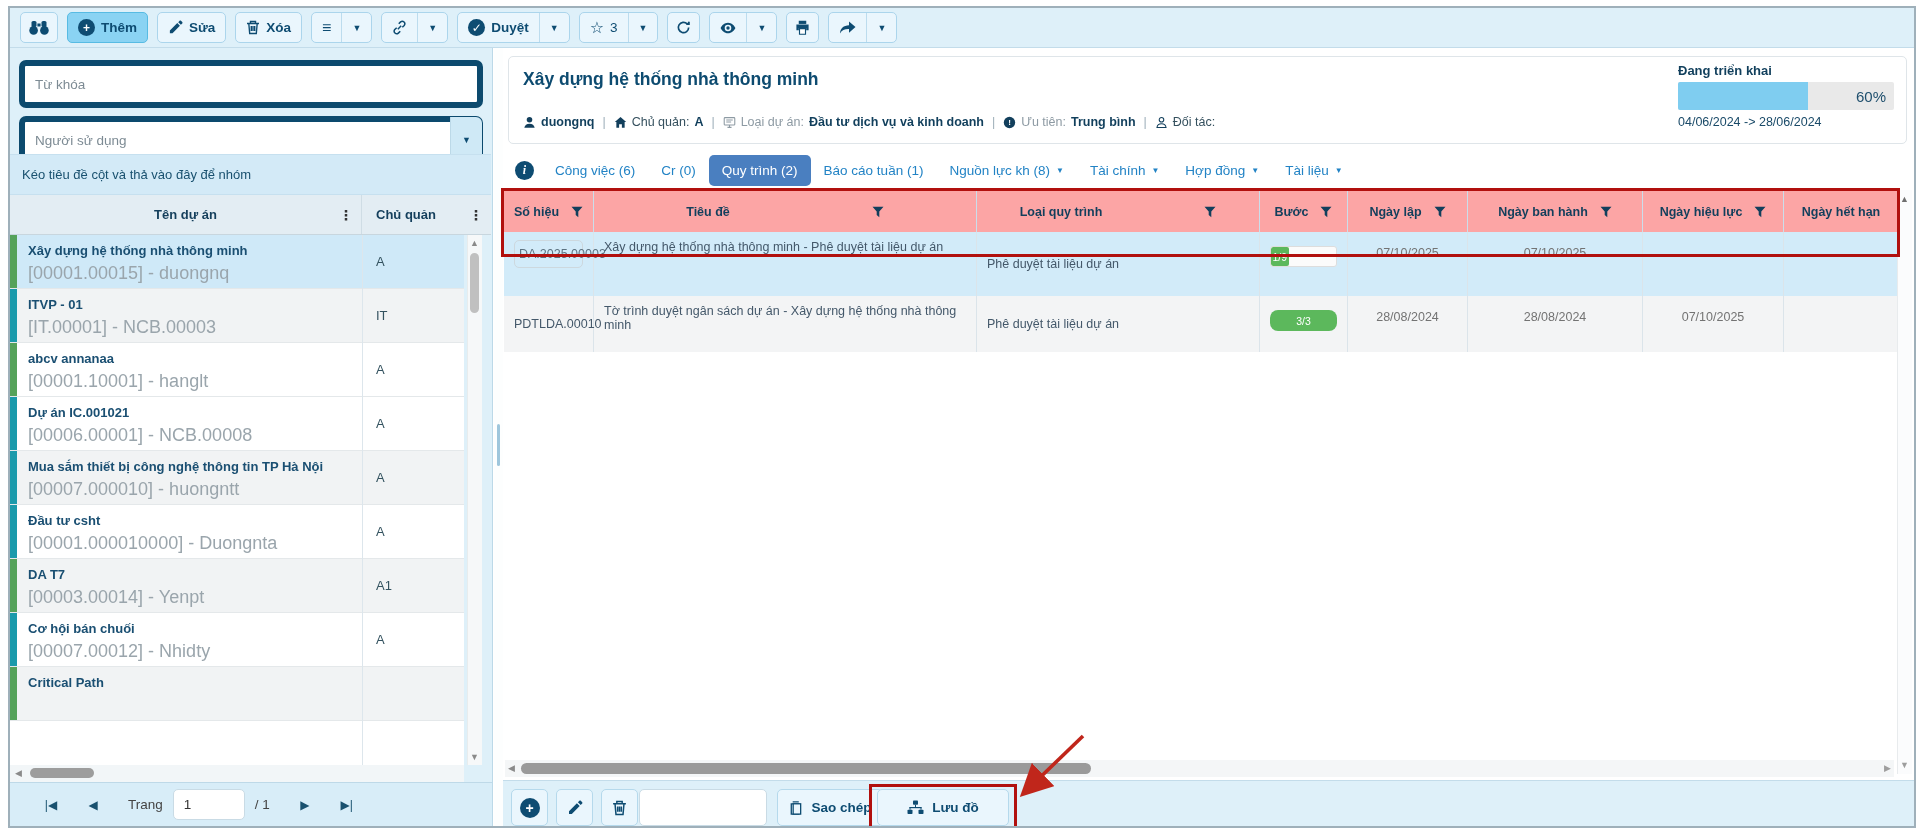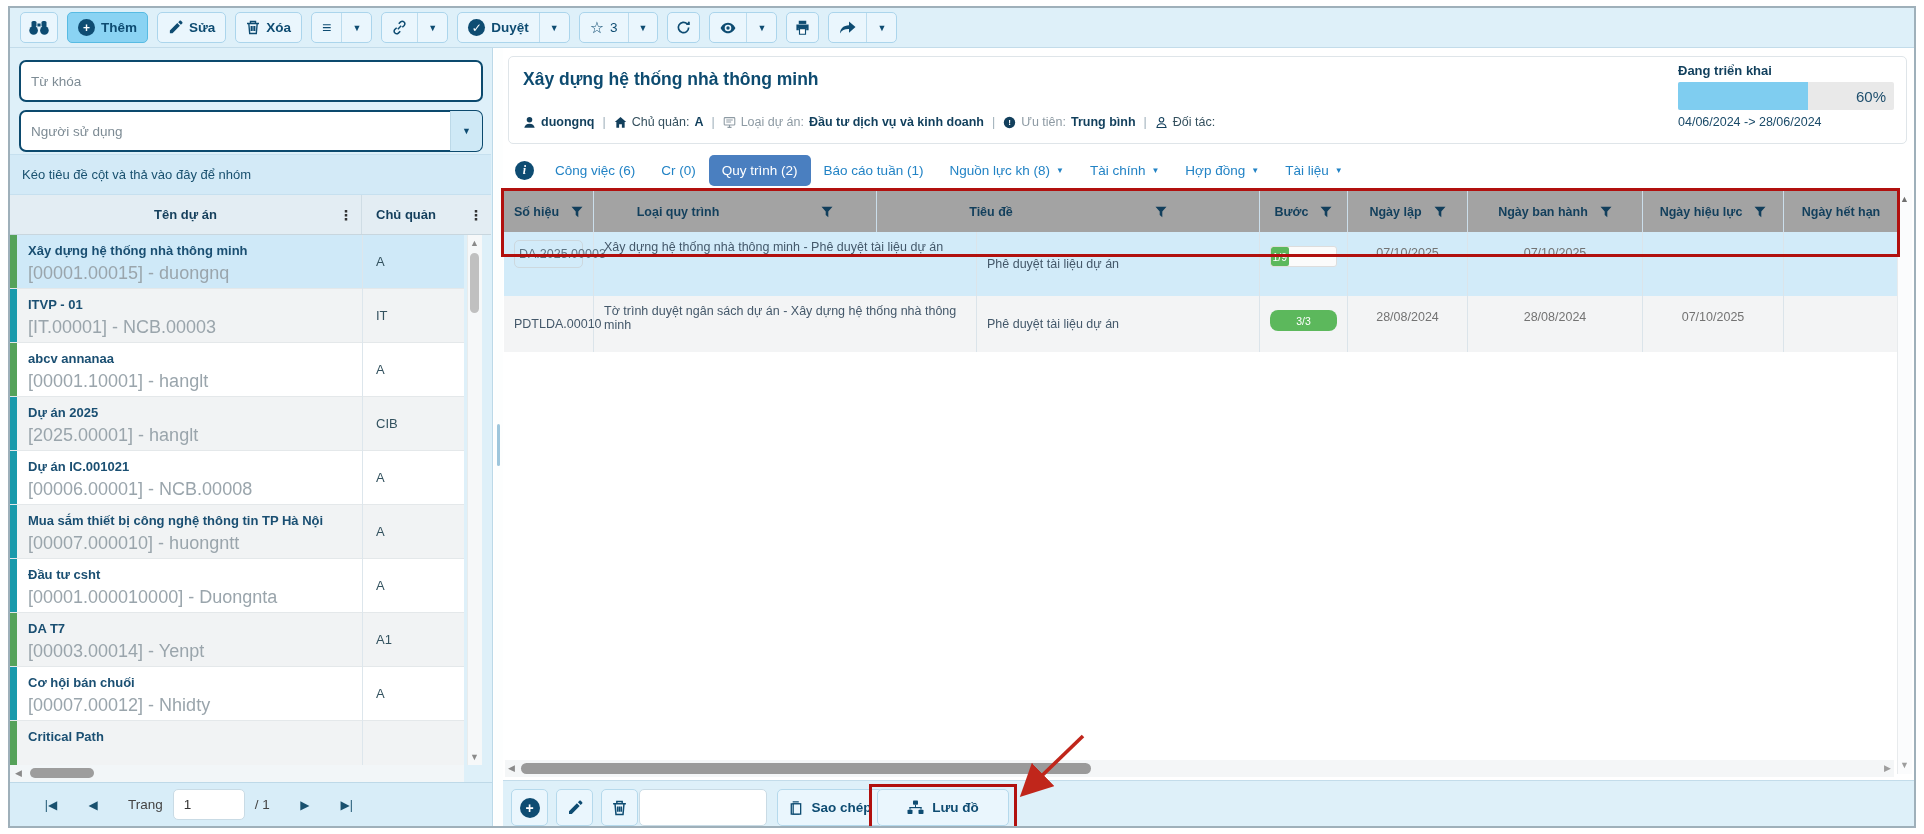--- a/index.html
+++ b/index.html
@@ -24,21 +24,21 @@
   .caret { font-size:9px; color:#0e4c72; }
   .circle-ic { width:17px; height:17px; border-radius:50%; background:#0e4c72; color:#fff;
     display:inline-flex; align-items:center; justify-content:center; font-size:12px; font-weight:bold; }
   .glyph { font-size:16px; font-weight:bold; color:#0e4c72; line-height:1; }
   svg.ic { display:block; }
 
   
   .sidebar { position:absolute; left:0; top:40px; bottom:0; width:483px; background:#def0f9;
     border-right:1px solid #bcd9e8; }
   .side-search { padding:12px 9px 0 9px; }
-  .inp { width:100%; height:42px; border:2px solid #0c4a6e; border-radius:7px; background:#fff;
+  .inp { width:100%; height:48px; border:6px solid #0c4a6e; border-radius:7px; background:#fff;
     font-size:13.5px; color:#333; padding:0 10px; outline:none;
     font-family:"Liberation Sans","DejaVu Sans",sans-serif; }
   .inp::placeholder { color:#7d8b94; opacity:1; }
   .select-wrap { position:relative; margin-top:8px; }
   .select-caret { position:absolute; right:1px; top:1px; bottom:1px; width:32px;
     background:#cfe9f6; border-left:1px solid #bcd9e8; border-radius:0 6px 6px 0;
     display:flex; align-items:center; justify-content:center; cursor:pointer; }
   .group-bar { position:absolute; left:0; right:1px; top:106px; height:41px; background:#d3eaf7;
     border-top:1px solid #c6e0ef; border-bottom:1px solid #c6e0ef; display:flex; align-items:center;
     padding-left:12px; color:#19516f; font-size:13px; }
@@ -107,21 +107,21 @@
     align-items:center; gap:0; }
   .tab-info { width:19px; height:19px; border-radius:50%; background:#0e4c72; color:#fff;
     display:flex; align-items:center; justify-content:center; font-size:12px; font-weight:bold;
     font-family:"Liberation Serif","DejaVu Serif",serif; font-style:italic; margin:0 8px 0 7px; cursor:pointer; }
   .tab { display:flex; align-items:center; gap:6px; padding:8px 13px; color:#2283c5;
     font-size:13.5px; cursor:pointer; border-radius:5px; white-space:nowrap; }
   .tab .caret { color:#2283c5; font-size:8px; }
   .tab.active { background:#4a7fc0; color:#fff; }
 
   .grid { position:absolute; left:1px; top:142px; width:1394px; }
-  .grid-head { display:flex; height:42px; background:#a3a3a3; border-top:1px solid #cfe2ef; }
+  .grid-head { display:flex; height:42px; background:#fca5a5; border-top:1px solid #cfe2ef; }
   .gh { display:flex; align-items:center; justify-content:center; gap:12px; color:#123f5c;
     font-size:12.5px; font-weight:bold; border-right:1px solid #cbdeeb; height:100%; }
   .grow { display:flex; }
   .grow.r1 { background:#d2ebf9; height:64px; }
   .grow.r2 { background:#f3f4f5; height:56px; }
   .gc { border-right:1px solid #dbe4ea; padding:8px 10px; font-size:12.5px; color:#44586a;
     display:flex; align-items:flex-start; }
   .gc.center { justify-content:flex-end; }
   .gc.datec { justify-content:center; color:#737373; padding-top:14px; }
   .c0{width:90px;} .c1{width:383px;} .c2{width:283px;} .c3{width:88px;}
@@ -302,26 +302,20 @@
         <div class="sname">ITVP - 01</div>
         <div class="scode">[IT.00001] - NCB.00003</div>
         <div class="sowner">IT</div>
       </div>
       <div class="srow">
         <div class="strip" style="background: rgb(85, 162, 90);"></div>
         <div class="sname">abcv annanaa</div>
         <div class="scode">[00001.10001] - hanglt</div>
         <div class="sowner">A</div>
       </div>
-      <div class="srow alt">
-        <div class="strip" style="background: rgb(26, 154, 171);"></div>
-        <div class="sname">Dự án 2025</div>
-        <div class="scode">[2025.00001] - hanglt</div>
-        <div class="sowner">CIB</div>
-      </div>
       <div class="srow">
         <div class="strip" style="background: rgb(26, 154, 171);"></div>
         <div class="sname">Dự án IC.001021</div>
         <div class="scode">[00006.00001] - NCB.00008</div>
         <div class="sowner">A</div>
       </div>
       <div class="srow alt">
         <div class="strip" style="background: rgb(26, 154, 171);"></div>
         <div class="sname">Mua sắm thiết bị công nghệ thông tin TP Hà Nội</div>
         <div class="scode">[00007.000010] - huongntt</div>
@@ -459,29 +453,29 @@
     </div>
 
     <div class="grid">
       <div class="grid-head">
         <div class="gh c0">
           <span>Số hiệu</span>
           <svg class="ic" width="12" height="12" viewBox="0 0 12 12" fill="#123f5c">
               <path d="M.5.8h11L7.3 5.6v5.6L4.7 9.1V5.6z"></path>
             </svg>
         </div>
+        <div class="gh c1">
+          <span>Tiêu đề</span>
+          <svg class="ic" style="margin-left:130px" width="12" height="12" viewBox="0 0 12 12" fill="#123f5c">
+              <path d="M.5.8h11L7.3 5.6v5.6L4.7 9.1V5.6z"></path>
+            </svg>
+        </div>
         <div class="gh c2">
           <span>Loại quy trình</span>
           <svg class="ic" style="margin-left:90px" width="12" height="12" viewBox="0 0 12 12" fill="#123f5c">
-              <path d="M.5.8h11L7.3 5.6v5.6L4.7 9.1V5.6z"></path>
-            </svg>
-        </div>
-        <div class="gh c1">
-          <span>Tiêu đề</span>
-          <svg class="ic" style="margin-left:130px" width="12" height="12" viewBox="0 0 12 12" fill="#123f5c">
               <path d="M.5.8h11L7.3 5.6v5.6L4.7 9.1V5.6z"></path>
             </svg>
         </div>
         <div class="gh c3">
           <span>Bước</span>
           <svg class="ic" width="12" height="12" viewBox="0 0 12 12" fill="#123f5c">
               <path d="M.5.8h11L7.3 5.6v5.6L4.7 9.1V5.6z"></path>
             </svg>
         </div>
         <div class="gh c4">

